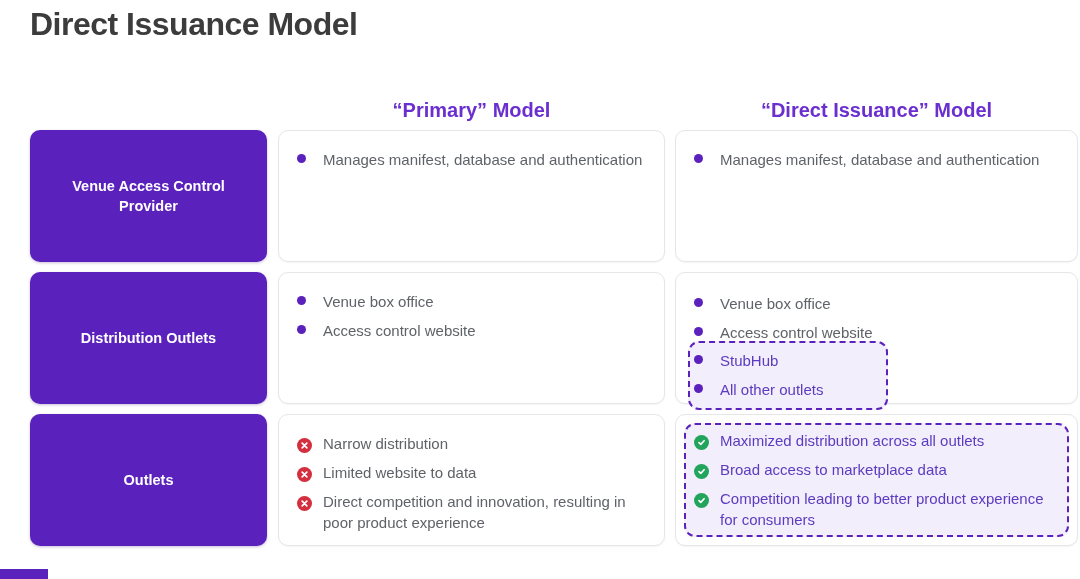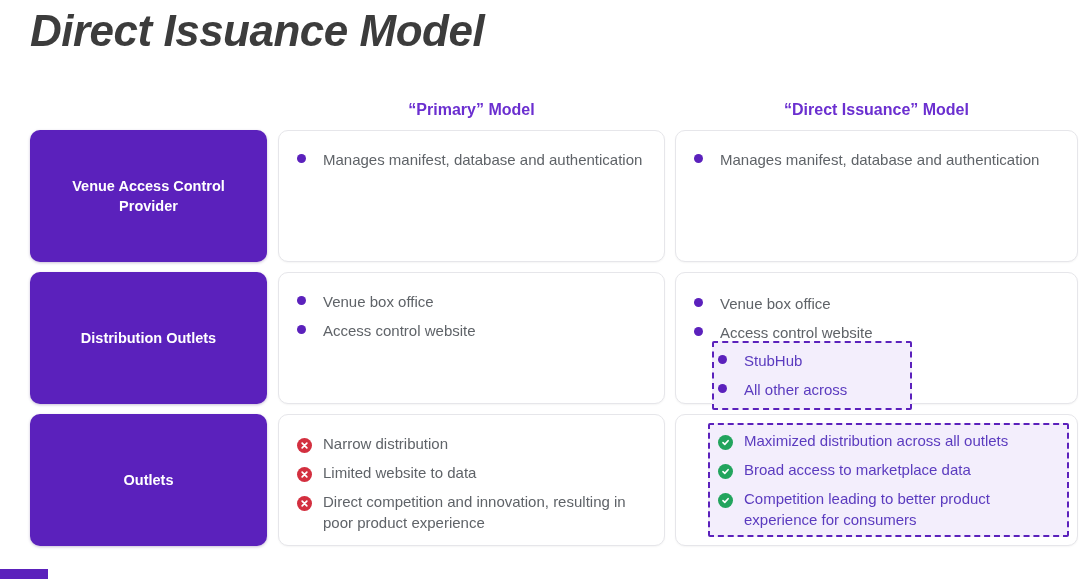--- a/index.html
+++ b/index.html
@@ -17,34 +17,33 @@
     width: 1080px;
     height: 579px;
     background: #ffffff;
   }
 
   
   .slide-title {
     position: absolute;
     left: 30px;
     top: 6px;
-    font-size: 44px;
+    font-size: 32px;
     font-weight: bold;
     color: #3c3c3c;
     letter-spacing: -0.5px;
     white-space: nowrap;
-    font-style: italic;
   }
 
   
   .col-header {
     position: absolute;
     top: 97px;
     height: 26px;
-    font-size: 16px;
+    font-size: 20px;
     font-weight: bold;
     color: #6b2fd0;
     text-align: center;
     line-height: 26px;
     white-space: nowrap;
   }
   .col-header.primary { left: 278px; width: 387px; }
   .col-header.direct  { left: 675px; width: 403px; }
 
   
@@ -137,23 +136,22 @@
     align-items: center;
     justify-content: center;
   }
   .status-icon.bad  { background: #d32f3f; }
   .status-icon.good { background: #22a45d; }
   .status-icon svg { display: block; }
 
   
   .dashed-box {
     border: 2px dashed #5b21bc;
-    border-radius: 2px;
+    border-radius: 11px;
     background: #f3eefc;
-    margin-left: 24px;
   }
   .dashed-box .bullet-text { color: #5b3bbf; }
 
   .dashed-inline {
     position: absolute;
     left: 12px;
     top: 68px;
     width: 200px;
     padding: 3px 6px 4px 4px;
   }
@@ -262,21 +260,21 @@
         <div class="bullet">
           <span class="bullet-marker">
               <span class="dot"></span>
             </span>
           <span class="bullet-text">StubHub</span>
         </div>
         <div class="bullet">
           <span class="bullet-marker">
               <span class="dot"></span>
             </span>
-          <span class="bullet-text">All other across</span>
+          <span class="bullet-text">All other outlets</span>
         </div>
       </div>
     </div>
   </div>
 
   <div class="row r3">
 
     <div class="label-box">
       <div class="label-box-text">Outlets</div>
     </div>

